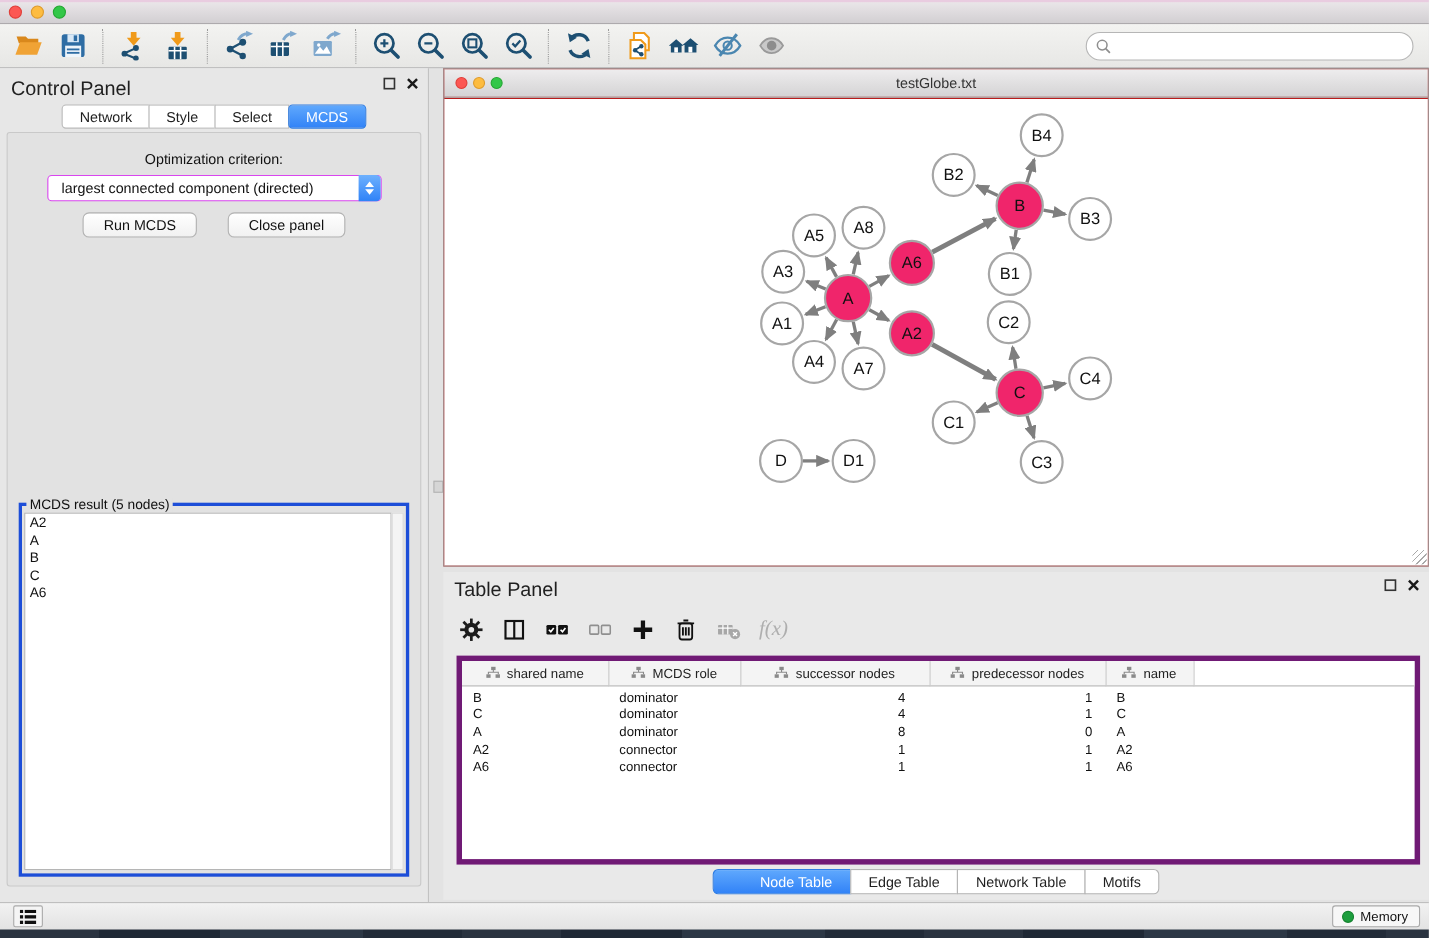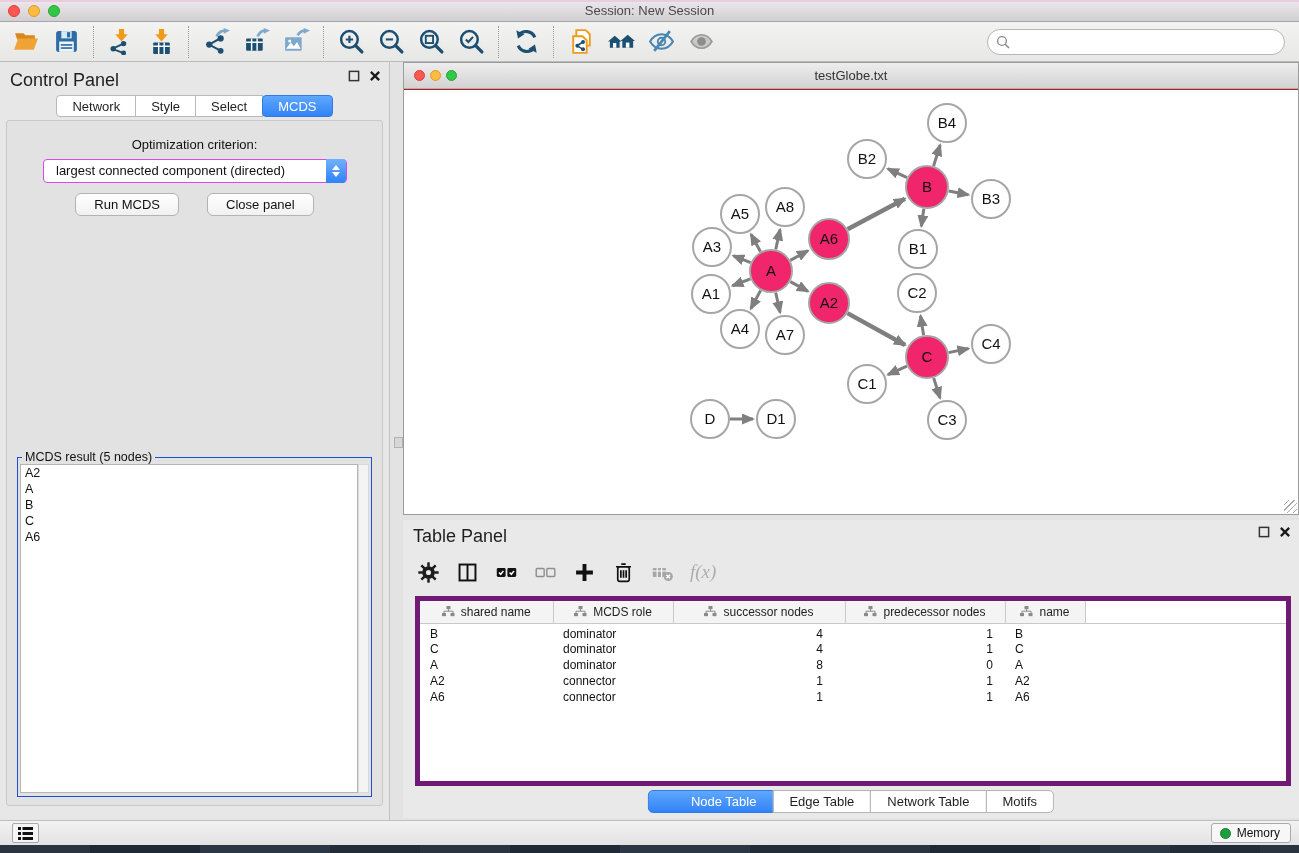--- a/index.html
+++ b/index.html
@@ -45,21 +45,21 @@
   .criterion { position:absolute; left:36px; top:38px; width:304px; height:24px; background:#fff; border:1px solid #d946ef; border-radius:4px;
     font-size:13px; line-height:22px; padding-left:12px; color:#111; }
   .criterion .spin { position:absolute; right:0; top:-1px; width:20px; height:24px; border-radius:0 4px 4px 0;
     background:linear-gradient(#6eb1fe,#2f82f7); display:flex; flex-direction:column; align-items:center; justify-content:center; gap:2px; }
   .spin i { width:0; height:0; border-left:4px solid transparent; border-right:4px solid transparent; }
   .spin .up { border-bottom:5px solid #fff; }
   .spin .down { border-top:5px solid #fff; }
   .cp-buttons { position:absolute; left:0; right:0; top:72px; display:flex; justify-content:center; gap:28px; }
   .btn { height:23px; padding:0 18px; font-size:13px; color:#111; background:linear-gradient(#ffffff,#f1f1f1);
     border:1px solid #b3b3b3; border-radius:6px; }
-  .result-box { position:absolute; left:10px; right:10px; top:336px; bottom:8px; border:1px solid #1d4ed8; }
+  .result-box { position:absolute; left:10px; right:10px; top:336px; bottom:8px; border:3px solid #1d4ed8; }
   .result-legend { position:absolute; left:4px; top:-8px; background:#e2e2e2; padding:0 3px; font-size:12.5px; color:#111; }
   .result-list { position:absolute; left:2px; right:13px; top:6px; bottom:3px; background:#fff; border:1px solid #b5b5b5; overflow:hidden; }
   .result-scroll { position:absolute; right:2px; top:6px; bottom:3px; width:11px; background:#f4f4f4; border:1px solid #d9d9d9; }
   .result-item { font-size:12.5px; line-height:16px; padding-left:4px; color:#111; }
 
   
   .net-window { position:absolute; left:403px; top:62px; width:896px; height:453px; background:#b91c1c; border:1px solid #9c9c9c; }
   .net-titlebar { position:absolute; left:0; top:0; right:0; height:26px; background:linear-gradient(#eeedee,#d4d3d4); border-bottom:1px solid #b0b0b0; }
   .net-titlebar .traffic { top:7px; left:10px; gap:5px; }
   .net-titlebar .dot { width:11px; height:11px; }
@@ -109,21 +109,20 @@
 <body>
 
 <div id="app">
 
   <div class="titlebar">
     <div class="traffic">
       <span class="dot red"></span>
       <span class="dot yellow"></span>
       <span class="dot green"></span>
     </div>
-    <div class="app-title">Session: New Session</div>
   </div>
 
   <div class="toolbar">
     <button class="tbtn" title="">
       <svg viewBox="0 0 26 26">
         <path fill="#d9881c" d="M2 5h8l2 2h9v4H4z"></path>
         <path fill="#f0a335" d="M1 21l4-11h19l-4 11z"></path>
       </svg>
     </button>
     <button class="tbtn">

